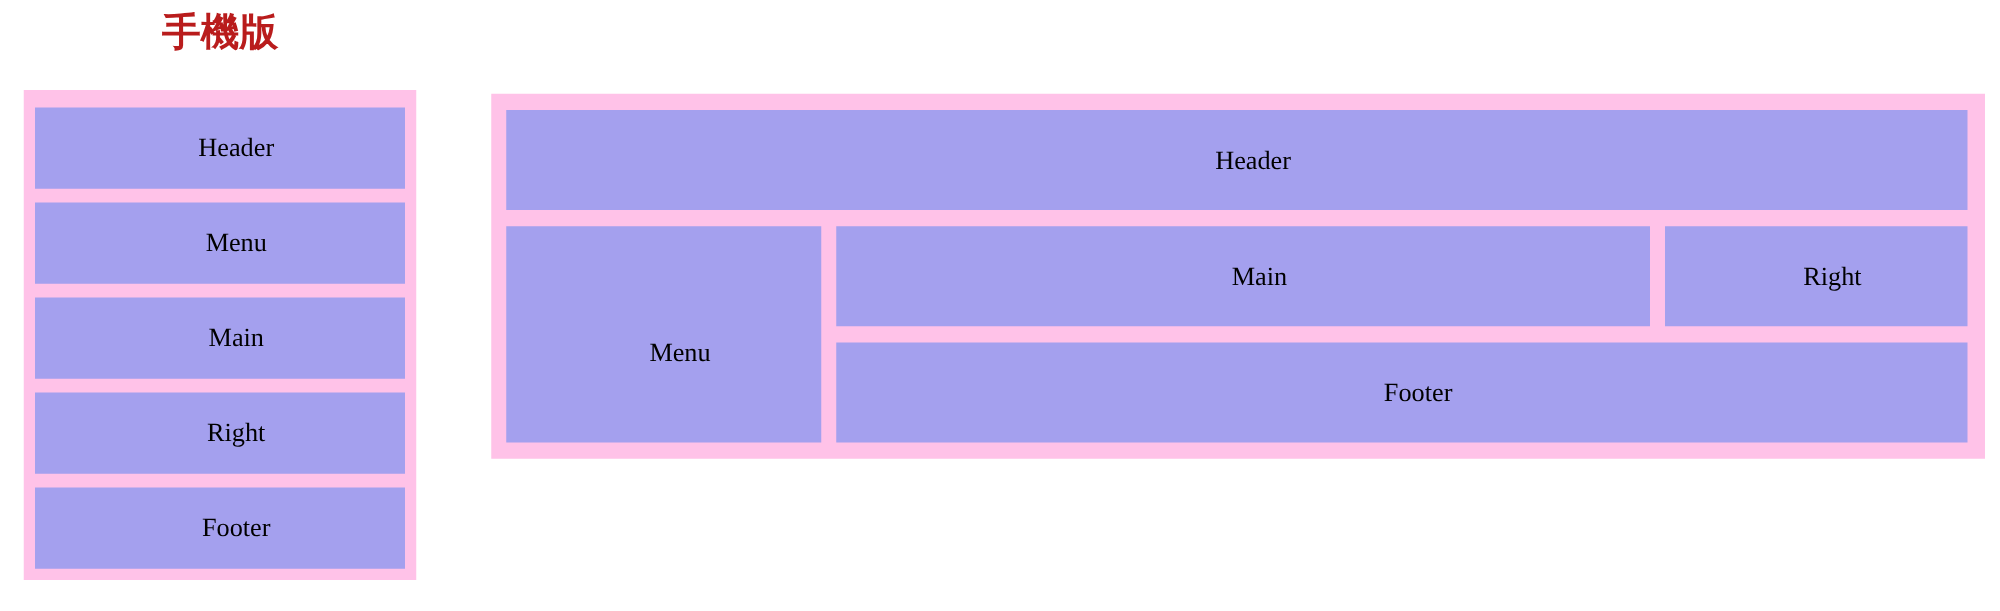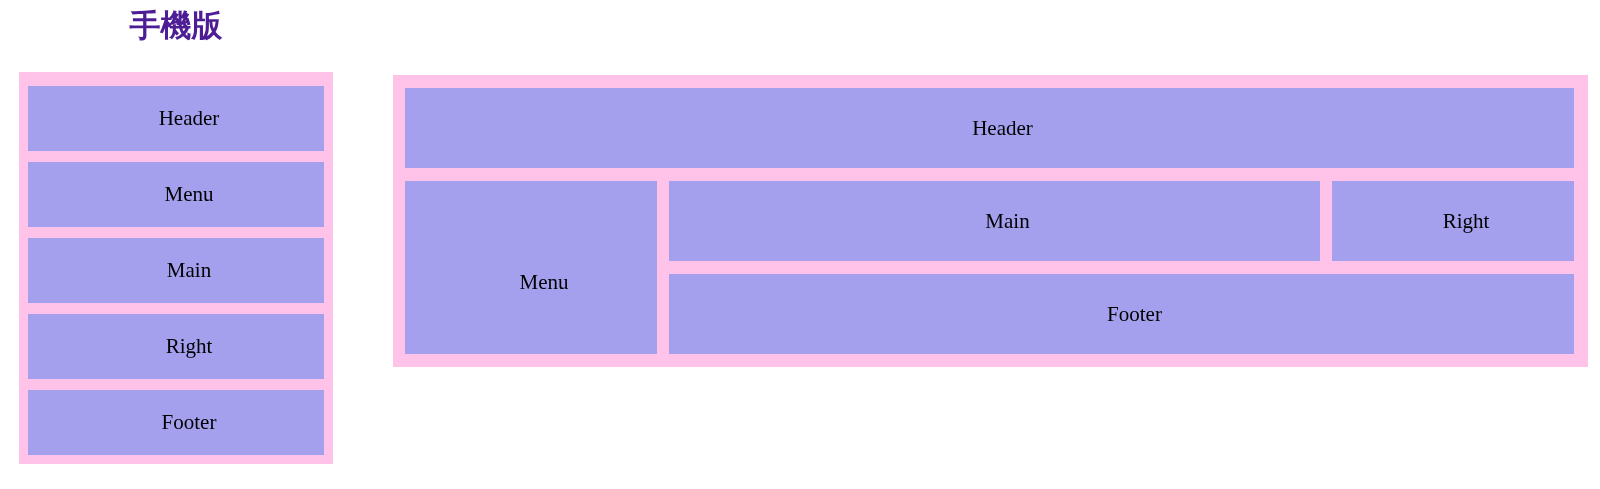--- a/index.html
+++ b/index.html
@@ -15,21 +15,21 @@
     overflow: hidden;
   }
   .section-title {
     position: absolute;
     top: 6px;
     height: 40px;
     line-height: 40px;
     text-align: center;
     font-size: 31px;
     font-weight: bold;
-    color: #4c1d95;
+    color: #b91c1c;
     font-family: "Liberation Sans", "DejaVu Sans", sans-serif;
     white-space: nowrap;
   }
   .title-mobile  { left: 19px;  width: 314px; }
   .title-desktop { left: 393px; width: 1195px; }
 
   
   .mobile-container {
     position: absolute;
     left: 19px; top: 72px;

